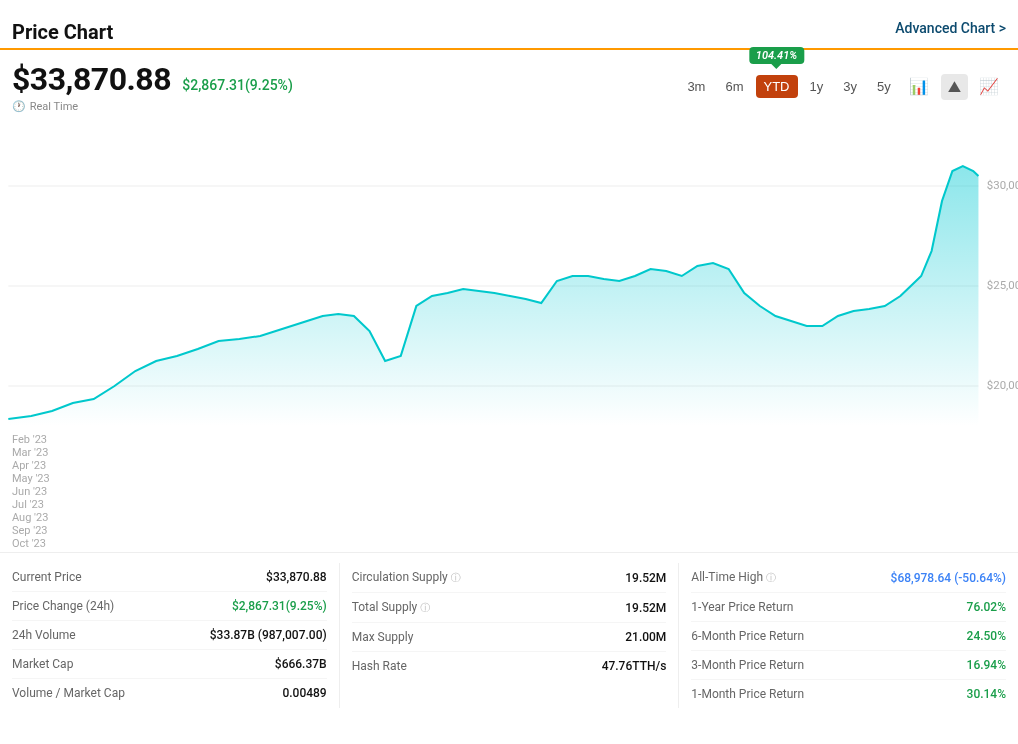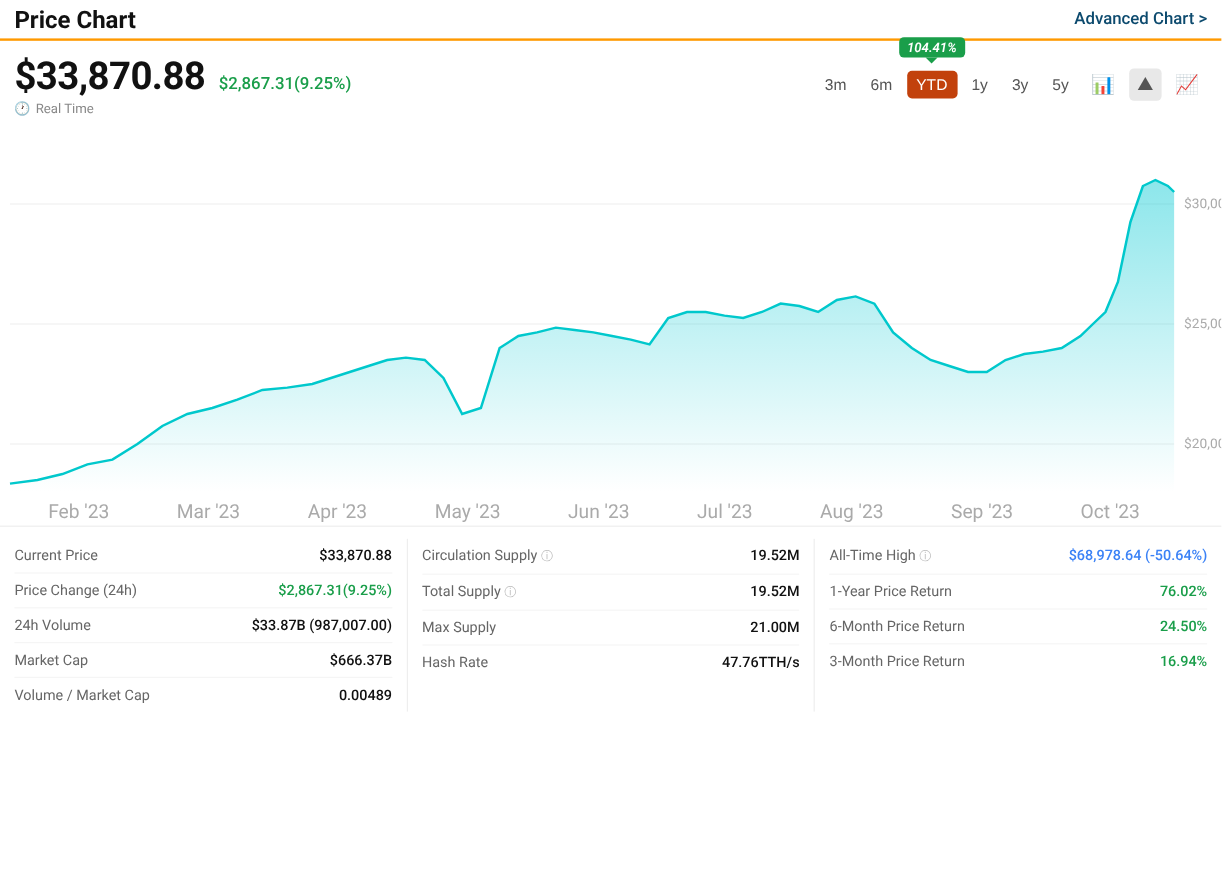--- a/index.html
+++ b/index.html
@@ -8,22 +8,22 @@
       background: #fff;
       color: #222;
       font-size: 13px;
       width: 1018px;
       min-height: 744px;
     }
 
     .header {
       display: flex;
       justify-content: space-between;
-      align-items: center;
-      padding: 4px 12px 4px 12px;
+      align-items: flex-start;
+      padding: 20px 12px 4px 12px;
       border-bottom: 2px solid #f90;
     }
     .header-title {
       font-size: 20px;
       font-weight: 700;
       color: #111;
     }
     .advanced-chart-link {
       color: #0c4a6e; font-size: 14px; font-weight: 500; cursor: pointer; text-decoration: none;
     }
@@ -86,39 +86,40 @@
 
     .chart-svg-wrap {
       width: 100%; height: 100%;
     }
 
     .x-axis-labels {
       display: flex;
       justify-content: space-around;
       padding: 2px 40px 2px 12px;
       color: #aaa;
-      font-size: 16px;
+      font-size: 11px;
+      flex-direction: column;
     }
 
     .stats-section {
       display: flex;
       border-top: 1px solid #eee;
       padding: 10px 0 0 0;
     }
     .stats-col {
       flex: 1;
       padding: 0 12px;
       border-right: 1px solid #eee;
     }
     .stats-col:last-child { border-right: none; }
 
     .stat-row {
       display: flex;
       justify-content: space-between;
-      align-items: flex-start;
+      align-items: flex-end;
       padding: 7px 0;
       border-bottom: 1px solid #f5f5f5;
       gap: 8px;
     }
     .stat-row:last-child { border-bottom: none; }
     .stat-label { color: #666; font-size: 12px; flex: 1; }
     .stat-value { font-size: 12px; font-weight: 500; text-align: right; color: #111; }
     .stat-value.green { color: #1a9e4a; }
     .stat-value.teal { color: #3b82f6; }
     .stat-info { color: #bbb; font-size: 10px; cursor: pointer; }
@@ -377,15 +378,19 @@
         <span class="stat-value green">76.02%</span>
       </div>
       <div class="stat-row">
         <span class="stat-label">6-Month Price Return</span>
         <span class="stat-value green">24.50%</span>
       </div>
       <div class="stat-row">
         <span class="stat-label">3-Month Price Return</span>
         <span class="stat-value green">16.94%</span>
       </div>
+      <div class="stat-row">
+        <span class="stat-label">1-Month Price Return</span>
+        <span class="stat-value green">30.14%</span>
+      </div>
     </div>
   </div>
 </div>
 
 </body></html>

